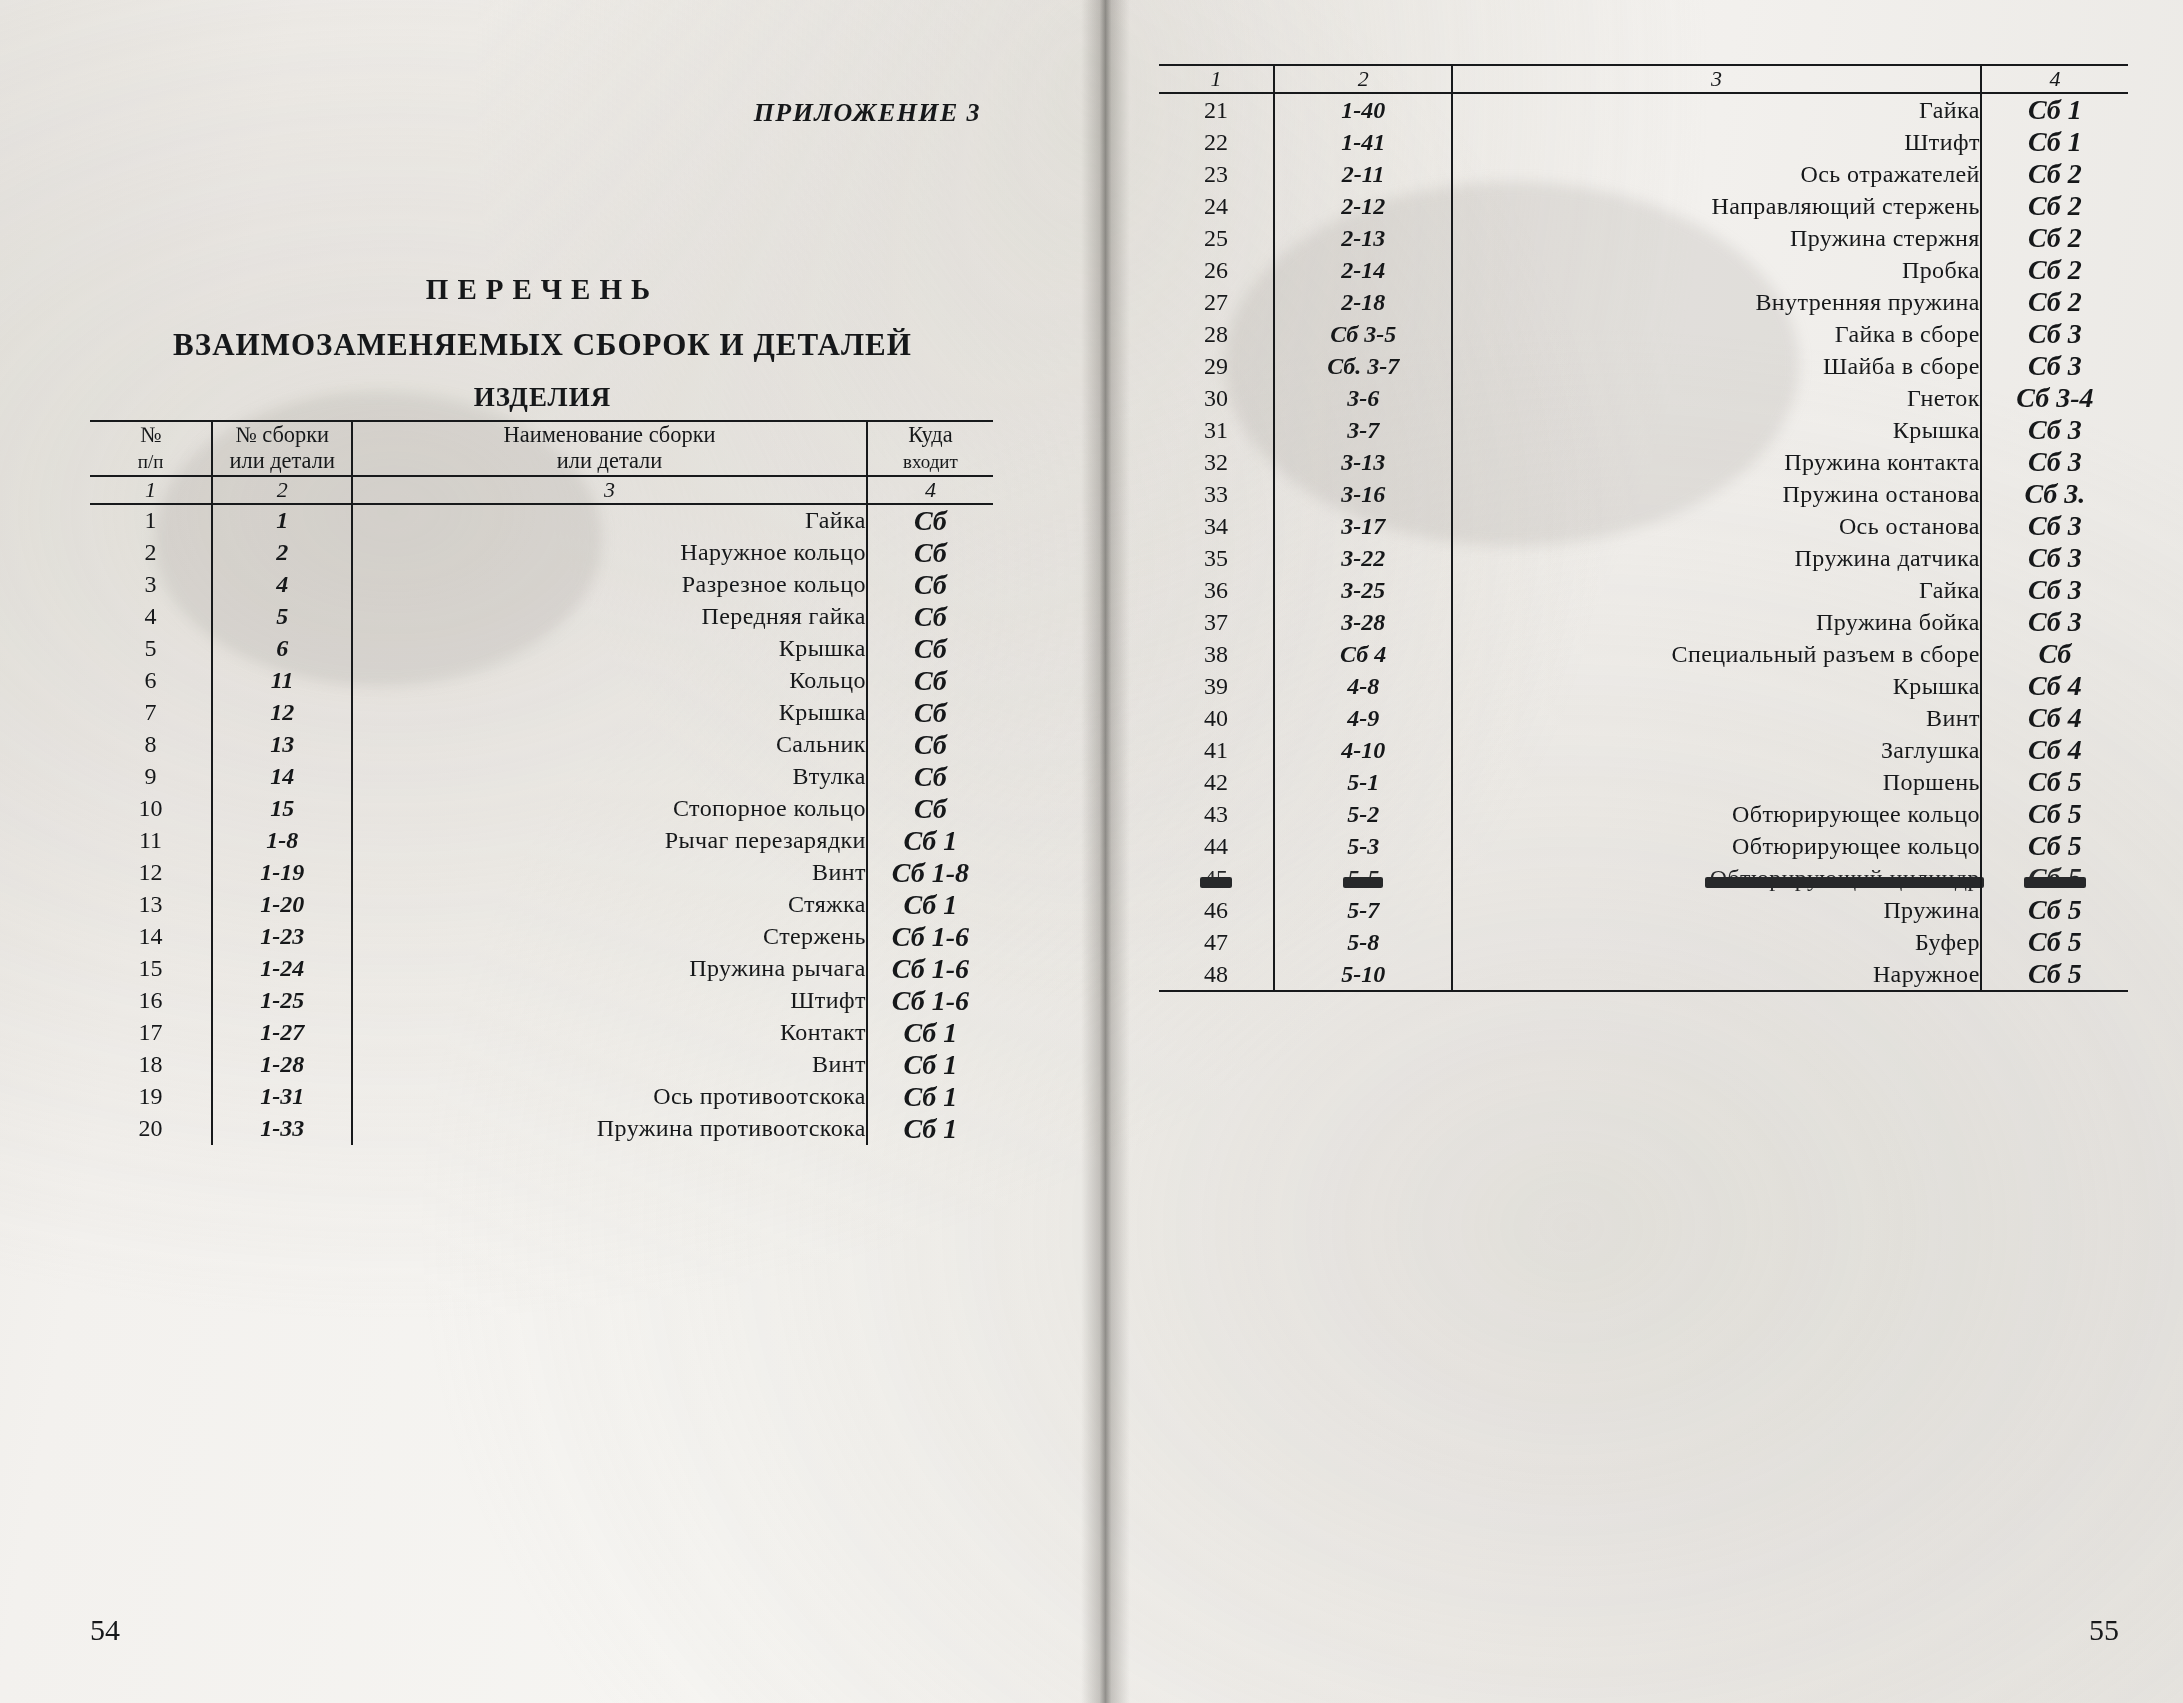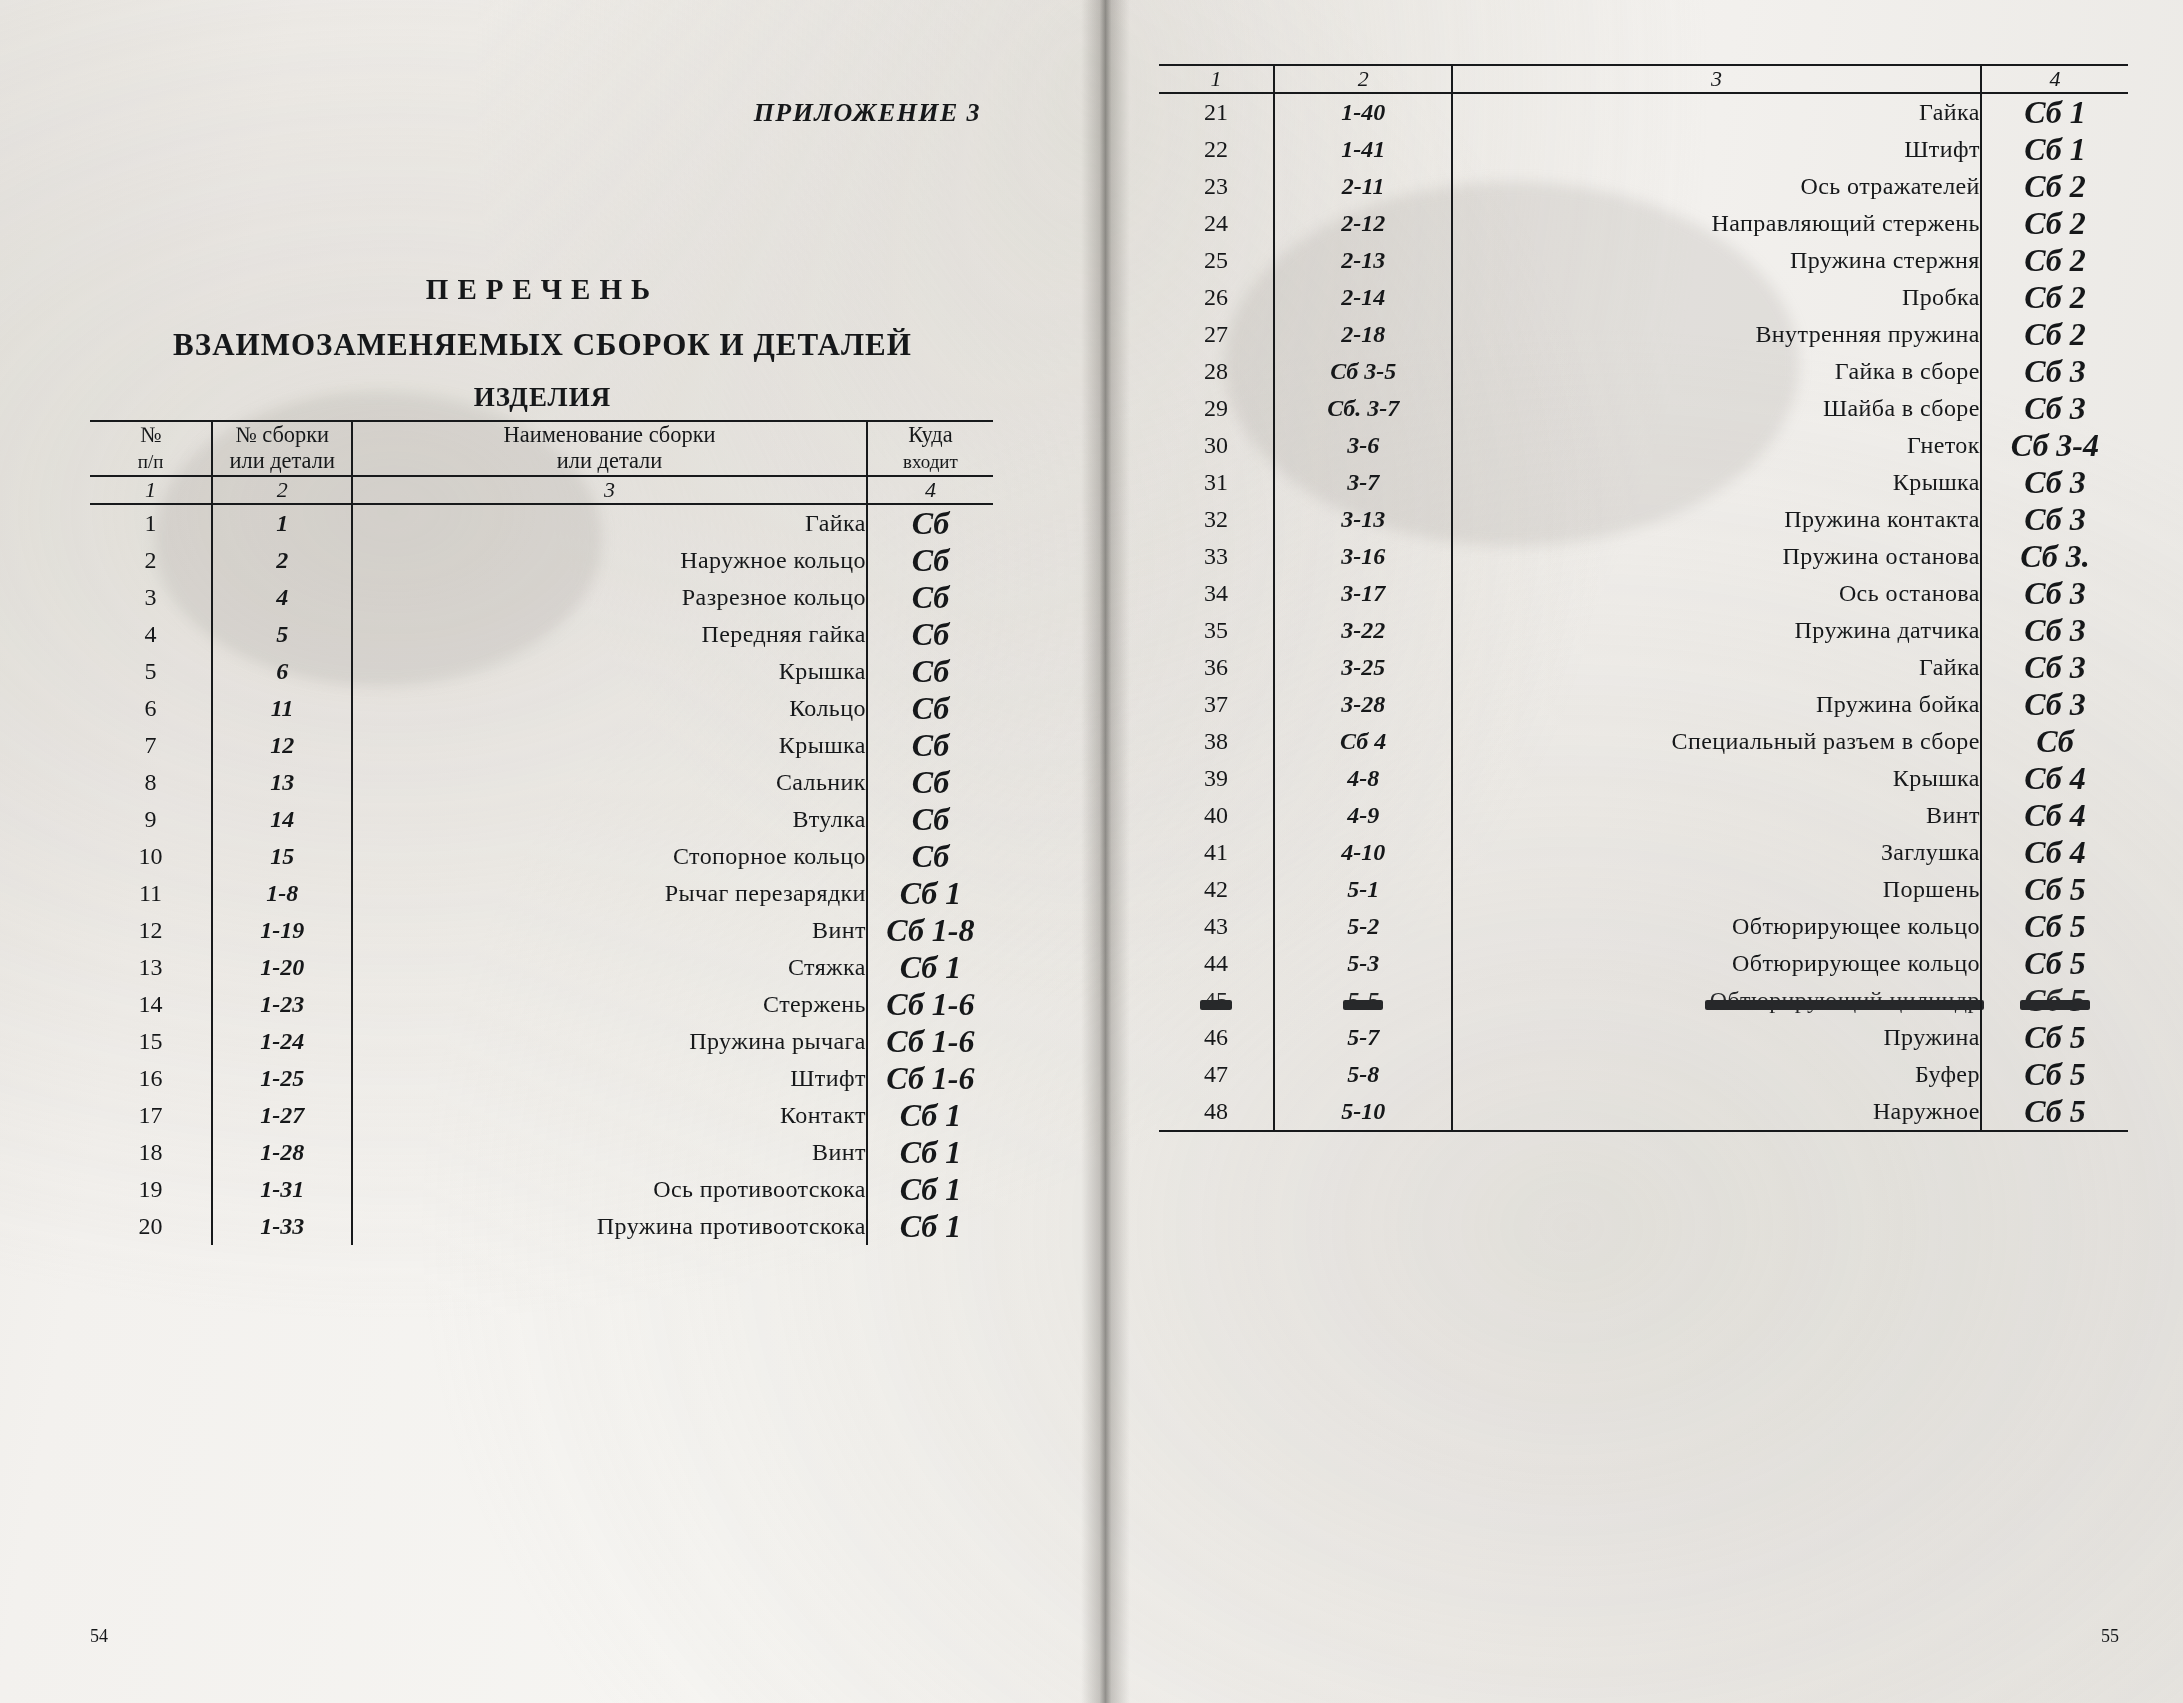--- a/index.html
+++ b/index.html
@@ -138,26 +138,26 @@
   td.col-name {
     text-align: right;
     font-size: 24px;
     padding: 7.7px 0 7.7px 29px;
     letter-spacing: 0.4px;
   }
   td.col-where {
     text-align: center;
     font-style: italic;
     font-weight: bold;
-    font-size: 32px;
+    font-size: 28px;
     padding: 7.7px 0;
   }
   .folio {
     position: absolute;
-    font-size: 18px;
+    font-size: 30px;
   }
   .folio-left { left: 90px; bottom: 57px; }
   .folio-right { right: 64px; bottom: 57px; }
 
   
   .right-table {
     position: absolute;
     top: 64px;
     left: 29px;
     width: 969px;

